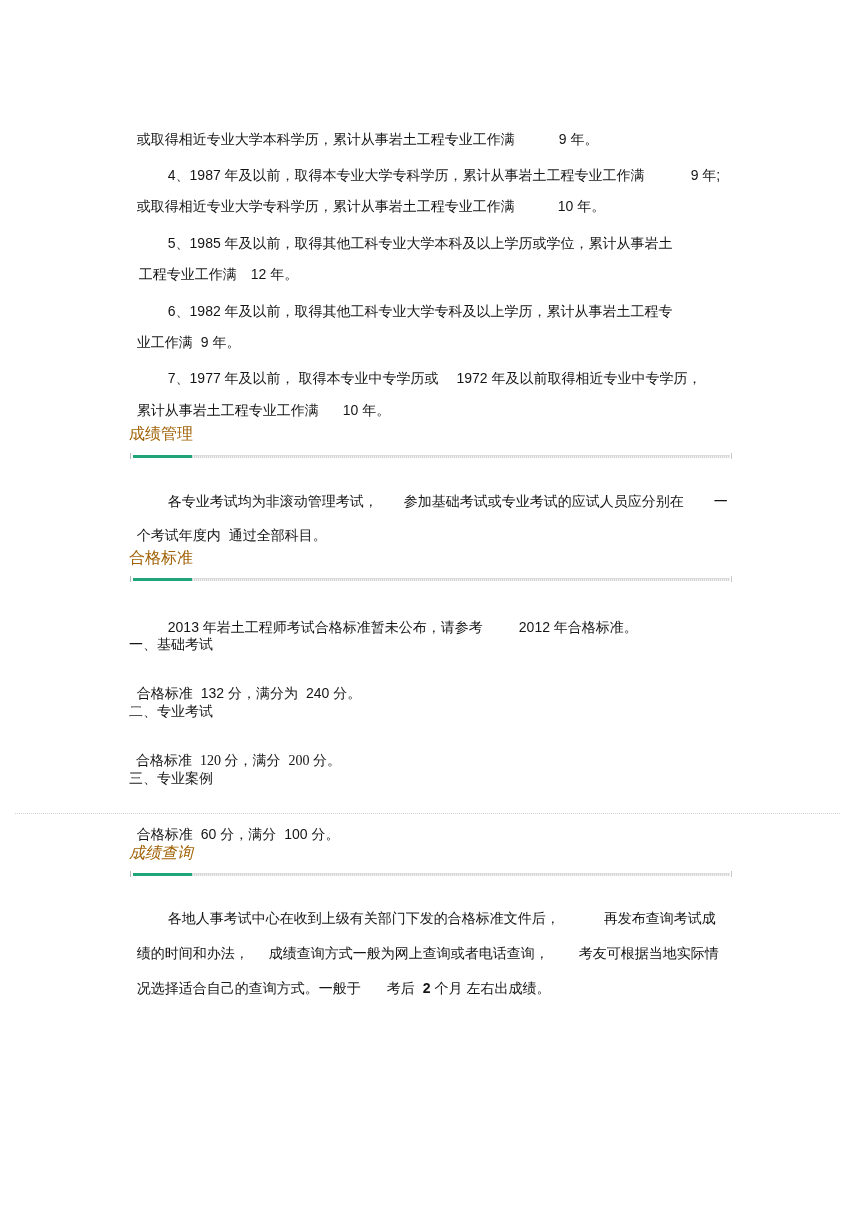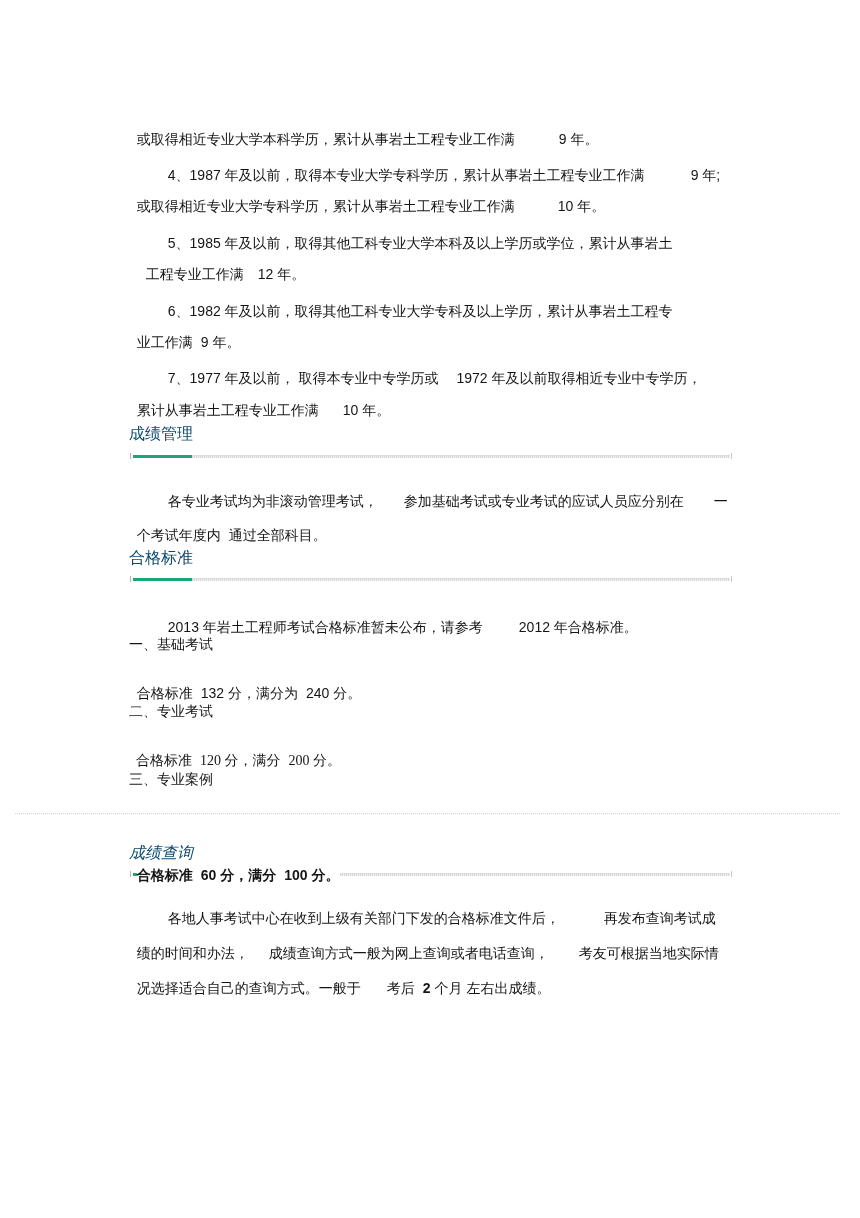--- a/index.html
+++ b/index.html
@@ -21,21 +21,21 @@
       line-height: 16px;
       white-space: pre;
       color: #151515;
     }
     .line .gap { display: inline-block; }
     .heading {
       position: absolute;
       left: 129px;
       font-size: 16px;
       line-height: 20px;
-      color: #0c4a6e;
+      color: #a16207;
       white-space: pre;
     }
     .divider {
       position: absolute;
       left: 130px;
       width: 602px;
       height: 6px;
     }
     .divider .tick-left {
       position: absolute;
@@ -93,21 +93,21 @@
 <div class="line" style="left:160px; top:151px;">
   <span>4、</span><span>1987 年及以前，取得本专业大学专科学历，累计从事岩土工程专业工作满</span><span class="gap" style="width:46px;"></span><span>9 年;</span>
 </div>
 <div class="line" style="left:129px; top:182px;">
   <span>或取得相近专业大学专科学历，累计从事岩土工程专业工作满</span><span class="gap" style="width:43px;"></span><span>10 年。</span>
 </div>
 
 <div class="line" style="left:160px; top:219px;">
   <span>5、</span><span>1985 年及以前，取得其他工科专业大学本科及以上学历或学位，累计从事岩土</span>
 </div>
-<div class="line" style="left:138px; top:250px;">
+<div class="line" style="left:131px; top:250px;">
   <span>工程专业工作满</span><span class="gap" style="width:14px;"></span><span>12 年。</span>
 </div>
 
 <div class="line" style="left:160px; top:287px;">
   <span>6、</span><span>1982 年及以前，取得其他工科专业大学专科及以上学历，累计从事岩土工程专</span>
 </div>
 <div class="line" style="left:129px; top:318px;">
   <span>业工作满</span><span class="gap" style="width:8px;"></span><span>9 年。</span>
 </div>
 
@@ -146,23 +146,23 @@
 <div class="line" style="left:129px; top:636px;">一、基础考试</div>
 <div class="line" style="left:129px; top:669px;">
   <span>合格标准</span><span class="gap" style="width:8px;"></span><span>132 分，满分为</span><span class="gap" style="width:8px;"></span><span>240 分。</span>
 </div>
 
 <div class="line" style="left:129px; top:703px;">二、专业考试</div>
 <div class="line" style="left:129px; top:737px;font-family:Liberation Serif, serif;">
   <span>合格标准</span><span class="gap" style="width:8px;"></span><span>120 分，满分</span><span class="gap" style="width:8px;"></span><span>200 分。</span>
 </div>
 
-<div class="line" style="left:129px; top:771px;">三、专业案例</div>
+<div class="line" style="left:129px; top:771px;font-family:Liberation Serif, serif;">三、专业案例</div>
 <div class="dotted-rule"></div>
-<div class="line" style="left:129px; top:851px;font-weight:bold;">
+<div class="line" style="left:129px; top:810px;">
   <span class="bg"><span>合格标准</span><span class="gap" style="width:8px;"></span><span>60 分，满分</span><span class="gap" style="width:8px;"></span><span>100 分。</span></span>
 </div>
 
 <div class="heading" style="top:843px;font-style:italic;">成绩查询</div>
 <div class="divider" style="top:871px;">
   <span class="tick-left"></span>
   <span class="accent"></span>
   <span class="dots"></span>
   <span class="tick-right"></span>
 </div>

